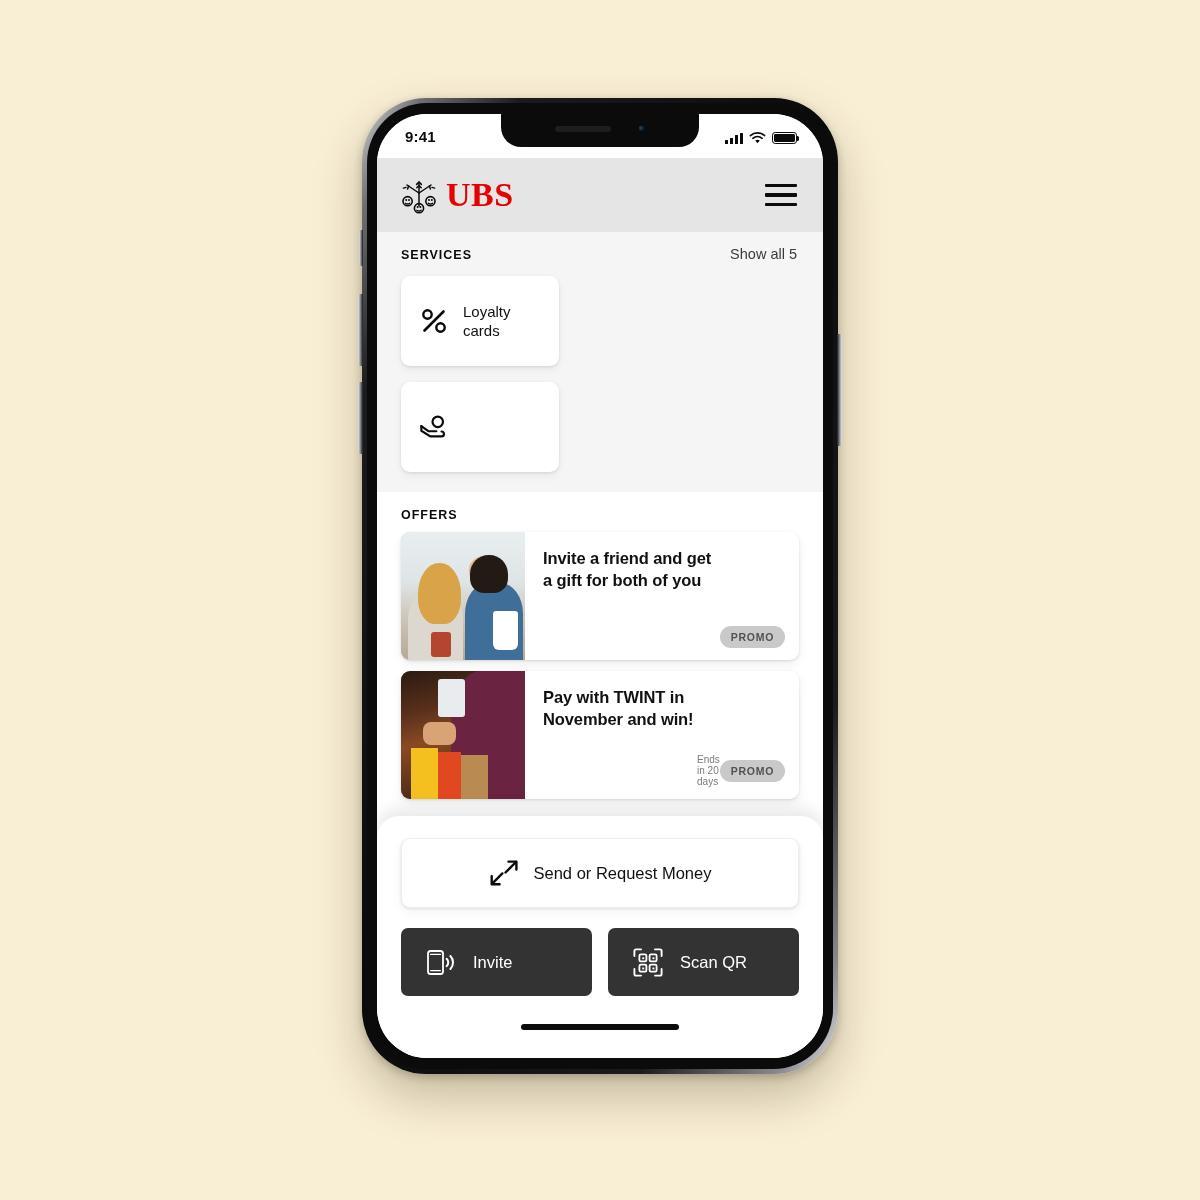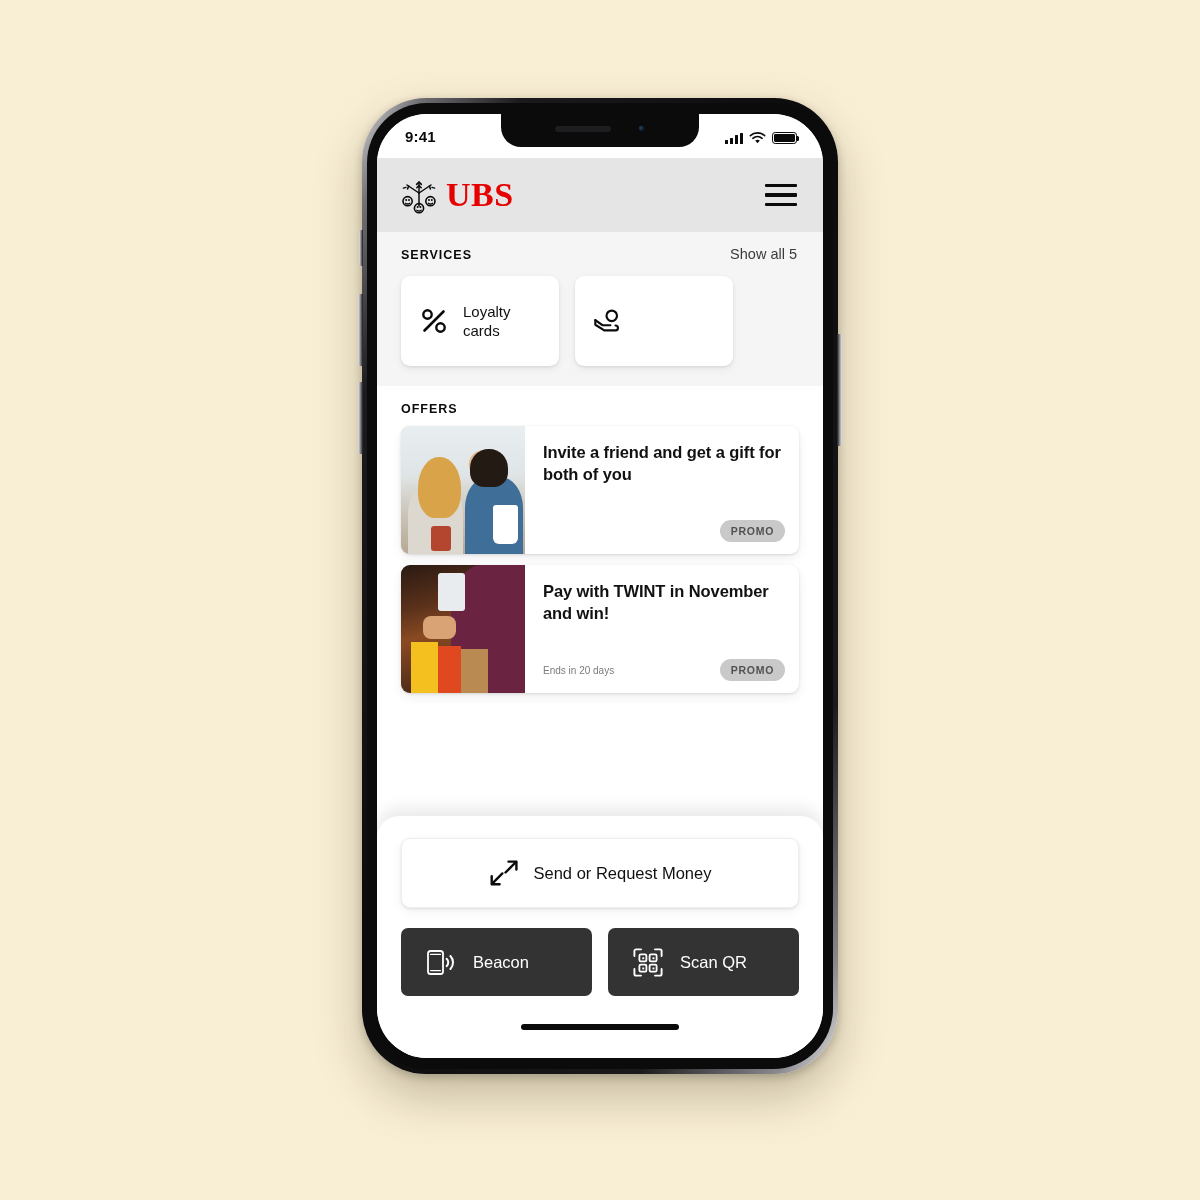--- a/index.html
+++ b/index.html
@@ -93,42 +93,42 @@
 
   
   .services-sec { background: #f5f5f5; padding: 0 0 6px 0; }
   .sec-head {
     display:flex; align-items:flex-end; justify-content:space-between;
     padding: 14px 26px 10px 24px; background:#f5f5f5;
   }
   .sec-title { font-size: 12.5px; font-weight: 700; letter-spacing: 1.0px; color:#0b0b0c; }
   .sec-link  { font-size: 14.5px; color:#3a3a3a; cursor:pointer; }
 
-  .svc-row { display:flex; gap: 16px; padding: 4px 0 14px 24px; overflow:hidden; }
+  .svc-row { display:flex; gap: 16px; padding: 4px 0 14px 24px; overflow:hidden;flex-direction:column; }
   .svc-card {
     flex: 0 0 auto; width: 158px; height: 90px;
     background:#fff; border-radius: 9px;
     box-shadow: 0 1px 3px rgba(0,0,0,.10), 0 4px 10px rgba(0,0,0,.05);
     display:flex; align-items:center; gap: 14px; padding: 0 14px 0 18px;
     cursor: pointer;
   }
   .svc-label { font-size: 15px; color:#111; line-height: 1.28; }
   .svc-ico { flex: 0 0 auto; width: 30px; height: 30px; display:flex; align-items:center; justify-content:center; }
 
   
   .offers-sec { background:#fff; }
   .offers-head { padding: 16px 24px 10px 24px; }
   .offer-list { display:flex; flex-direction:column; gap: 11px; padding: 0 24px; }
   .offer-card {
     display:flex; background:#fff; border-radius: 9px; overflow:hidden;
     box-shadow: 0 1px 3px rgba(0,0,0,.12), 0 5px 12px rgba(0,0,0,.06);
     min-height: 128px; cursor:pointer;
   }
   .offer-thumb { flex:0 0 124px; width:124px; position:relative; overflow:hidden; background:#cfc8bd; }
-  .offer-body { flex:1; padding: 16px 14px 12px 18px; display:flex; flex-direction:column; }
+  .offer-body { flex:1; padding: 16px 14px 12px 18px; display:flex; flex-direction:row; }
   .offer-title { font-size: 16.5px; font-weight: 700; color:#111; line-height: 1.33; letter-spacing:-.1px; }
   .offer-foot { margin-top:auto; display:flex; align-items:center; justify-content:space-between; padding-top: 10px; }
   .offer-ends { font-size: 10px; color:#7b7b7b; }
   .badge {
     background:#c9c9c9; color:#515151; font-size: 10.5px; font-weight:700;
     letter-spacing: .7px; padding: 5px 11px; border-radius: 11px;
   }
 
   
   .art { position:absolute; inset:0; }
@@ -366,21 +366,21 @@
             <div class="dark-btn">
               <span>
                 <svg width="32" height="30" viewBox="0 0 32 30">
                   <rect x="3" y="4" width="15" height="23" rx="2.6" stroke="#fff" stroke-width="1.8" fill="none"></rect>
                   <path d="M5.6 7.4 h9.8" stroke="#fff" stroke-width="1.4" stroke-linecap="round"></path>
                   <path d="M5.6 23.6 h9.8" stroke="#fff" stroke-width="1.4" stroke-linecap="round"></path>
                   <path d="M21.6 11.8 a5 5 0 0 1 0 7.4" stroke="#fff" stroke-width="2" fill="none" stroke-linecap="round"></path>
                   <path d="M25.4 9 a9.4 9.4 0 0 1 0 13" stroke="#fff" stroke-width="2" fill="none" stroke-linecap="round"></path>
                 </svg>
               </span>
-              <span class="dark-label">Beacon</span>
+              <span class="dark-label">Invite</span>
             </div>
 
             <div class="dark-btn">
               <span>
                 <svg width="32" height="31" viewBox="0 0 32 31">
                   <g stroke="#fff" stroke-width="1.9" fill="none" stroke-linecap="round">
                     <path d="M2.4 9 V4 a1.6 1.6 0 0 1 1.6-1.6 H9"></path>
                     <path d="M23 2.4 h5 a1.6 1.6 0 0 1 1.6 1.6 V9"></path>
                     <path d="M29.6 22 v5 a1.6 1.6 0 0 1-1.6 1.6 H23"></path>
                     <path d="M9 28.6 H4 a1.6 1.6 0 0 1-1.6-1.6 V22"></path>

